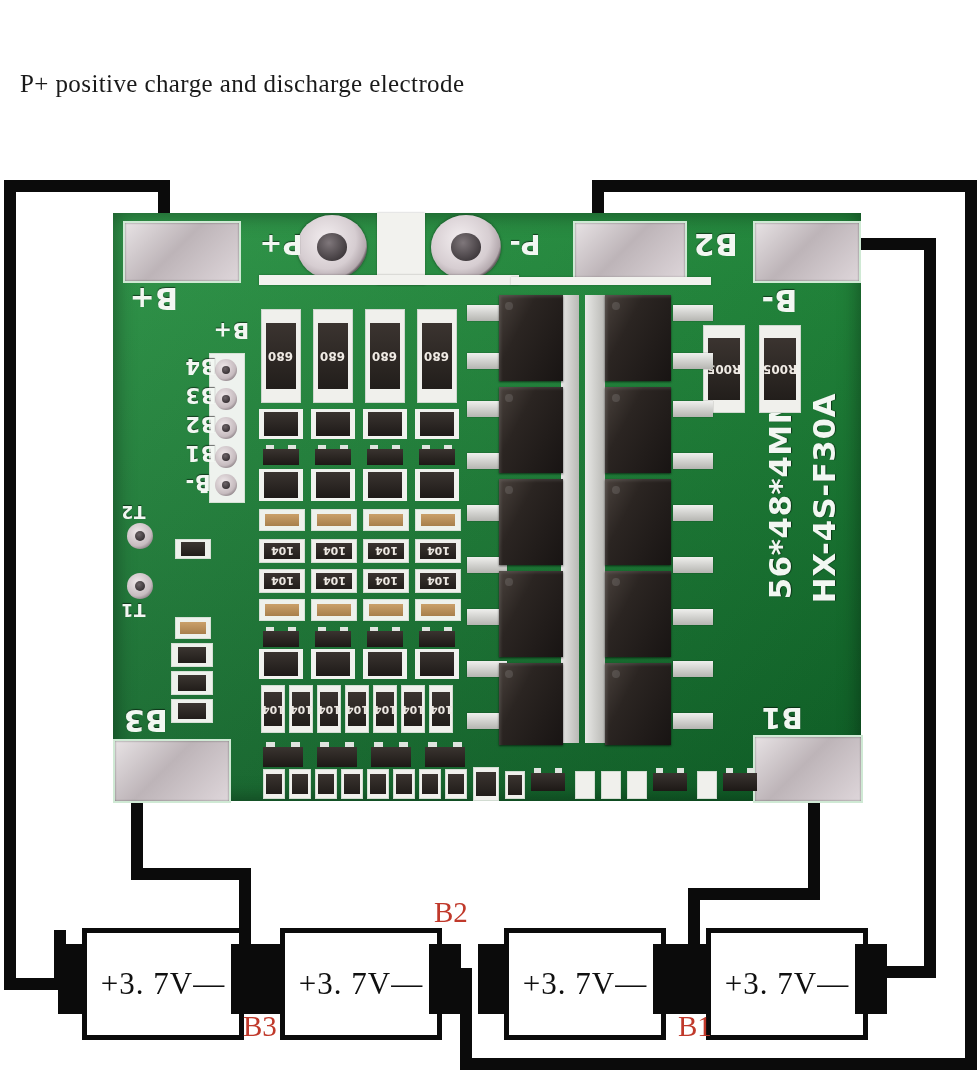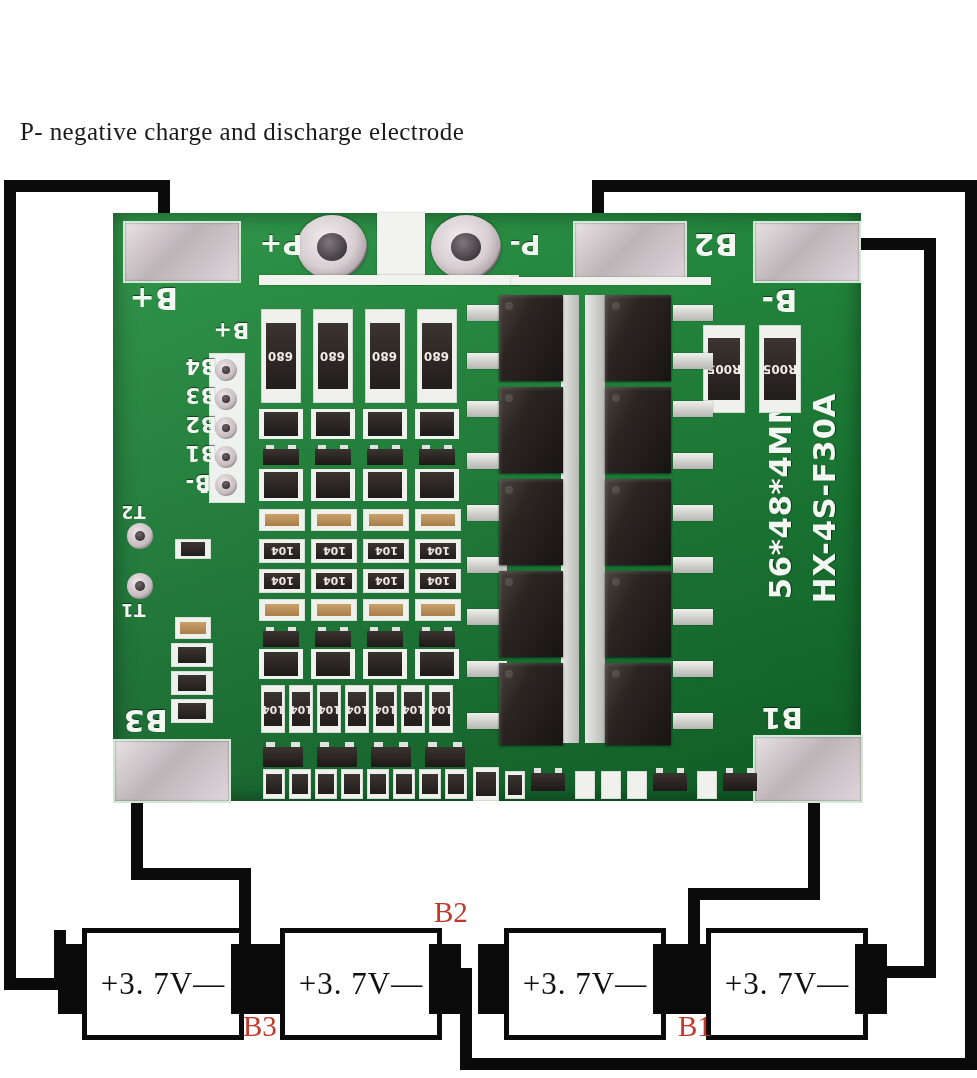--- a/index.html
+++ b/index.html
@@ -90,21 +90,21 @@
         letter-spacing:1px;white-space:nowrap;}
   .term{position:absolute;background:#0b0b0b;}
   .blab{position:absolute;color:#c0392b;font-family:"Liberation Serif",serif;
         font-size:29px;font-weight:normal;white-space:nowrap;}
 </style>
 </head>
 <body>
 
 <div class="root">
 
-  <div class="legend l2">P- negative charge and discharge electrode</div>
+  <div class="legend l1">P+ positive charge and discharge electrode</div>
 
   <div class="w" style="left:158px;top:180px;width:12px;height:60px;"></div>
   <div class="w" style="left:4px;top:180px;width:166px;height:12px;"></div>
   <div class="w" style="left:4px;top:180px;width:12px;height:810px;"></div>
   <div class="w" style="left:4px;top:978px;width:62px;height:12px;"></div>
   <div class="w" style="left:54px;top:930px;width:12px;height:60px;"></div>
 
   <div class="w" style="left:131px;top:770px;width:12px;height:110px;"></div>
   <div class="w" style="left:131px;top:868px;width:120px;height:12px;"></div>
   <div class="w" style="left:239px;top:868px;width:12px;height:100px;"></div>

